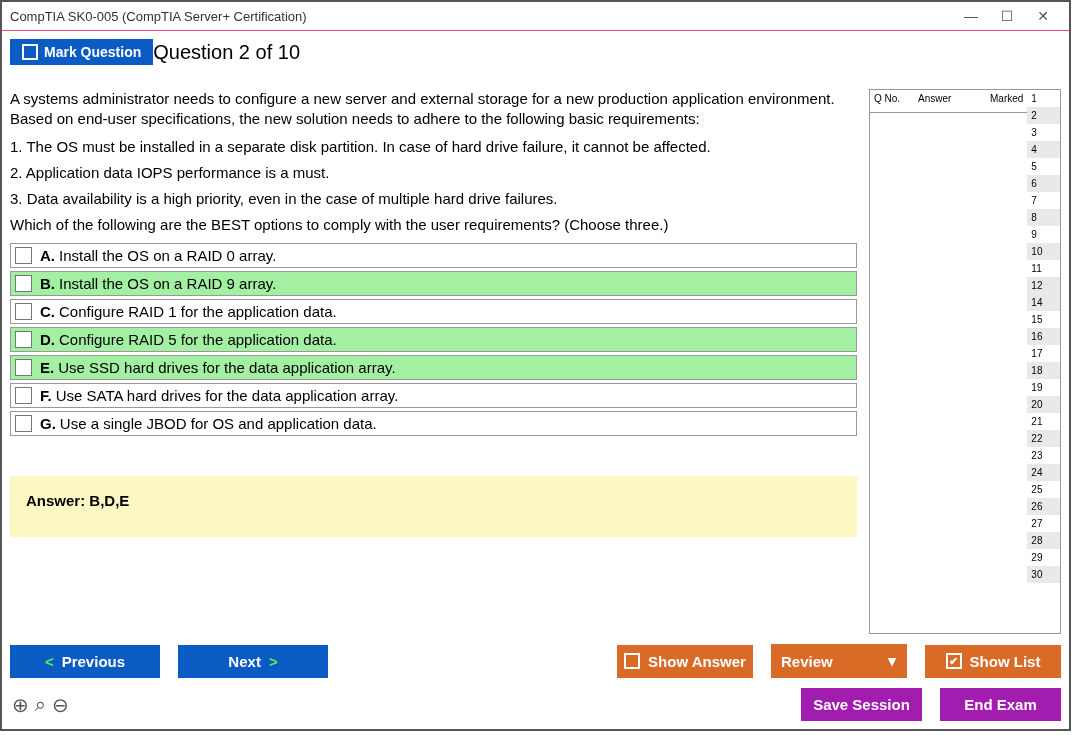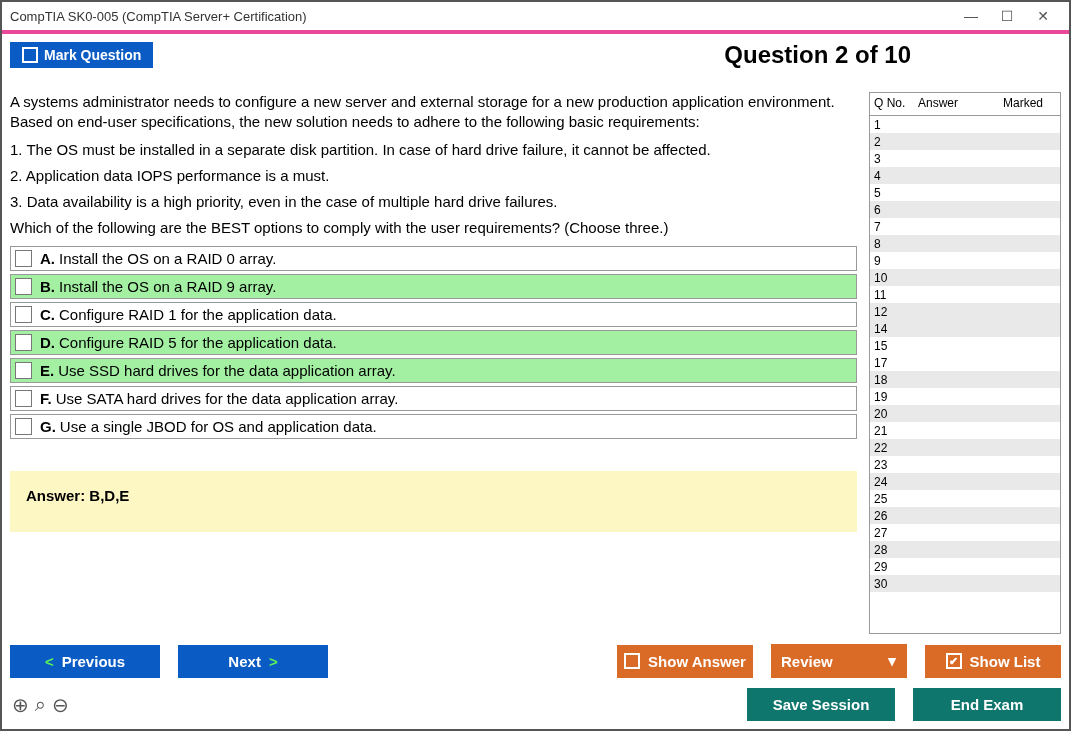--- a/index.html
+++ b/index.html
@@ -1,53 +1,53 @@
 <!DOCTYPE html>
 <html><head>
 <meta charset="utf-8">
 <style>
 html,body{margin:0;padding:0;font-family:Arial,Helvetica,sans-serif;font-size:14px;color:#000;background:#fff}
 .window{border:2px solid #555;width:1071px;height:731px;box-sizing:border-box;position:relative;display:flex;flex-direction:column}
-.titlebar{height:28px;display:flex;align-items:center;padding:0 8px;font-size:13px;color:#333;border-bottom:4px solid #ec4899}
+.titlebar{height:28px;display:flex;align-items:center;padding:0 8px;font-size:13px;color:#333;border-bottom:1px solid #ec4899}
 .titlebar .title{flex:1}
 .winbtn{width:36px;text-align:center;color:#555;font-size:14px;cursor:default}
 .body{flex:1;display:flex;flex-direction:column;padding:6px 8px 8px 8px;overflow:hidden}
 .toprow{display:flex;align-items:center;margin-bottom:22px;height:30px}
 .mark-btn{background:#0a5bc4;color:#fff;border:none;padding:5px 12px;font-weight:bold;font-size:14px;display:flex;align-items:center;gap:6px}
 .mark-btn .box{width:12px;height:12px;border:2px solid #fff;display:inline-block}
-.qtitle{flex:1;text-align:right;font-size:24px;font-weight:bold}
+.qtitle{flex:1;text-align:left;font-size:20px;font-weight:normal}
 .mid{flex:1;display:flex;gap:8px;overflow:hidden}
 .left{flex:1;overflow:auto;padding-right:4px}
-.right{width:190px;border:1px solid #999;display:flex;flex-direction:column;font-size:12px}
+.right{width:190px;border:1px solid #999;display:flex;font-size:10px}
 .right-head{display:flex;border-bottom:1px solid #999;background:#fff;height:22px}
 .right-head div{padding:3px 4px}
 .col-q{width:36px}
 .col-a{width:64px}
 .col-m{flex:1;text-align:center}
 .right-body{flex:1;overflow-y:scroll}
 .qrow{display:flex;height:17px;align-items:center}
 .qrow.even{background:#e9e9e9}
 .qrow div{padding:0 4px}
 .question-text{font-size:15px;line-height:1.3;margin-bottom:10px}
 .req{font-size:15px;margin:9px 0}
 .options{margin-top:10px}
 .opt{display:flex;align-items:center;border:1px solid #999;background:#fff;margin-bottom:3px;padding:3px 4px;font-size:15px}
 .opt.hl{background:#a3f0a3}
 .opt .chk{width:15px;height:15px;border:1px solid #777;margin-right:8px;background:#fff}
 .opt .let{font-weight:bold;margin-right:4px}
-.answer-box{background:#fdf7c3;padding:16px;margin-top:32px;font-size:15px}
+.answer-box{background:#fdf7c3;padding:16px;margin-top:40px;font-size:15px}
 .answer-box .ans{font-weight:bold;margin-bottom:12px}
 .answer-box .exp{font-weight:bold}
 .bottom{margin-top:10px}
 .btnrow{display:flex;align-items:center;gap:18px;margin-bottom:10px}
 .spacer{flex:1}
 .btn{border:none;color:#fff;font-weight:bold;font-size:15px;padding:8px 0;display:flex;align-items:center;justify-content:center;gap:8px;cursor:default}
 .blue{background:#0a5bc4;width:150px}
 .orange{background:#d96b26;width:136px}
-.dark{background:#0f766e;width:148px}
+.dark{background:#a21caf;width:121px}
 .btn .chev{font-weight:bold}
 .btn .chev.green{color:#5bf05b}
 .btn .sq{width:12px;height:12px;border:2px solid #fff;display:inline-block}
 .btn .sqc{width:12px;height:12px;border:2px solid #fff;display:inline-flex;align-items:center;justify-content:center;font-size:11px}
 .zoomrow{display:flex;gap:6px;color:#555;font-size:20px;padding-left:2px}
 .zoomrow span{cursor:default}
 .dd{width:10px;text-align:center}
 </style>
 </head>
 <body>
@@ -194,20 +194,25 @@
             <div class="qrow even">
               <div class="col-q">14</div>
               <div class="col-a"></div>
               <div class="col-m"></div>
             </div>
             <div class="qrow">
               <div class="col-q">15</div>
               <div class="col-a"></div>
               <div class="col-m"></div>
             </div>
+            <div class="qrow even">
+              <div class="col-q">16</div>
+              <div class="col-a"></div>
+              <div class="col-m"></div>
+            </div>
             <div class="qrow">
               <div class="col-q">17</div>
               <div class="col-a"></div>
               <div class="col-m"></div>
             </div>
             <div class="qrow even">
               <div class="col-q">18</div>
               <div class="col-a"></div>
               <div class="col-m"></div>
             </div>

